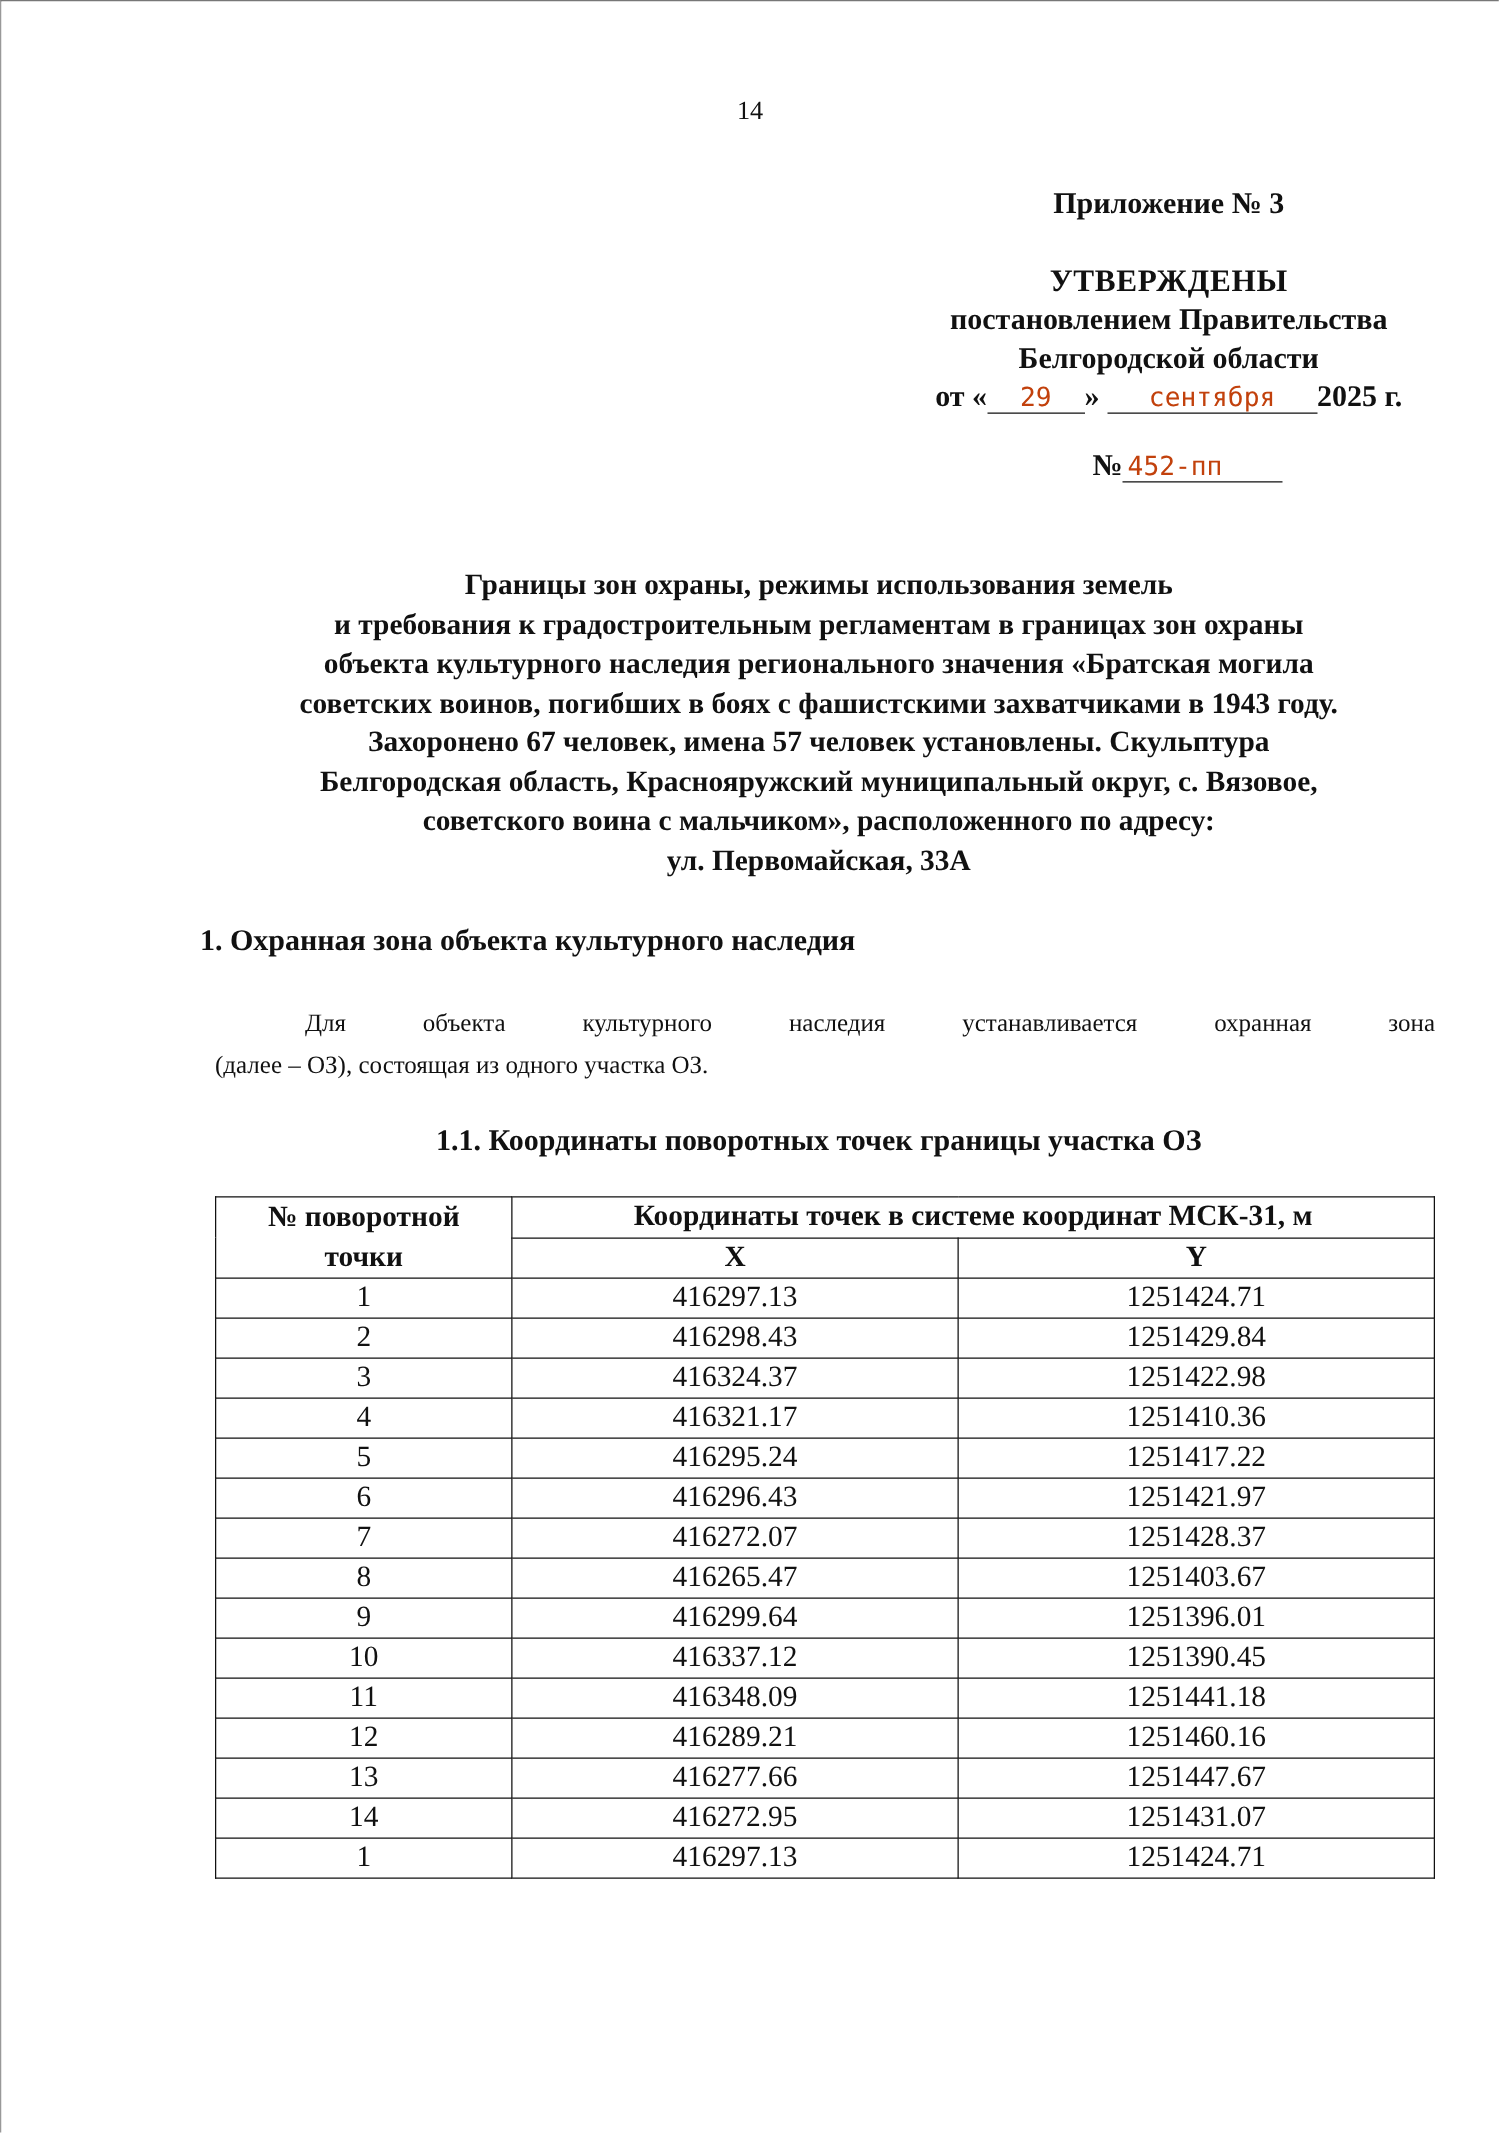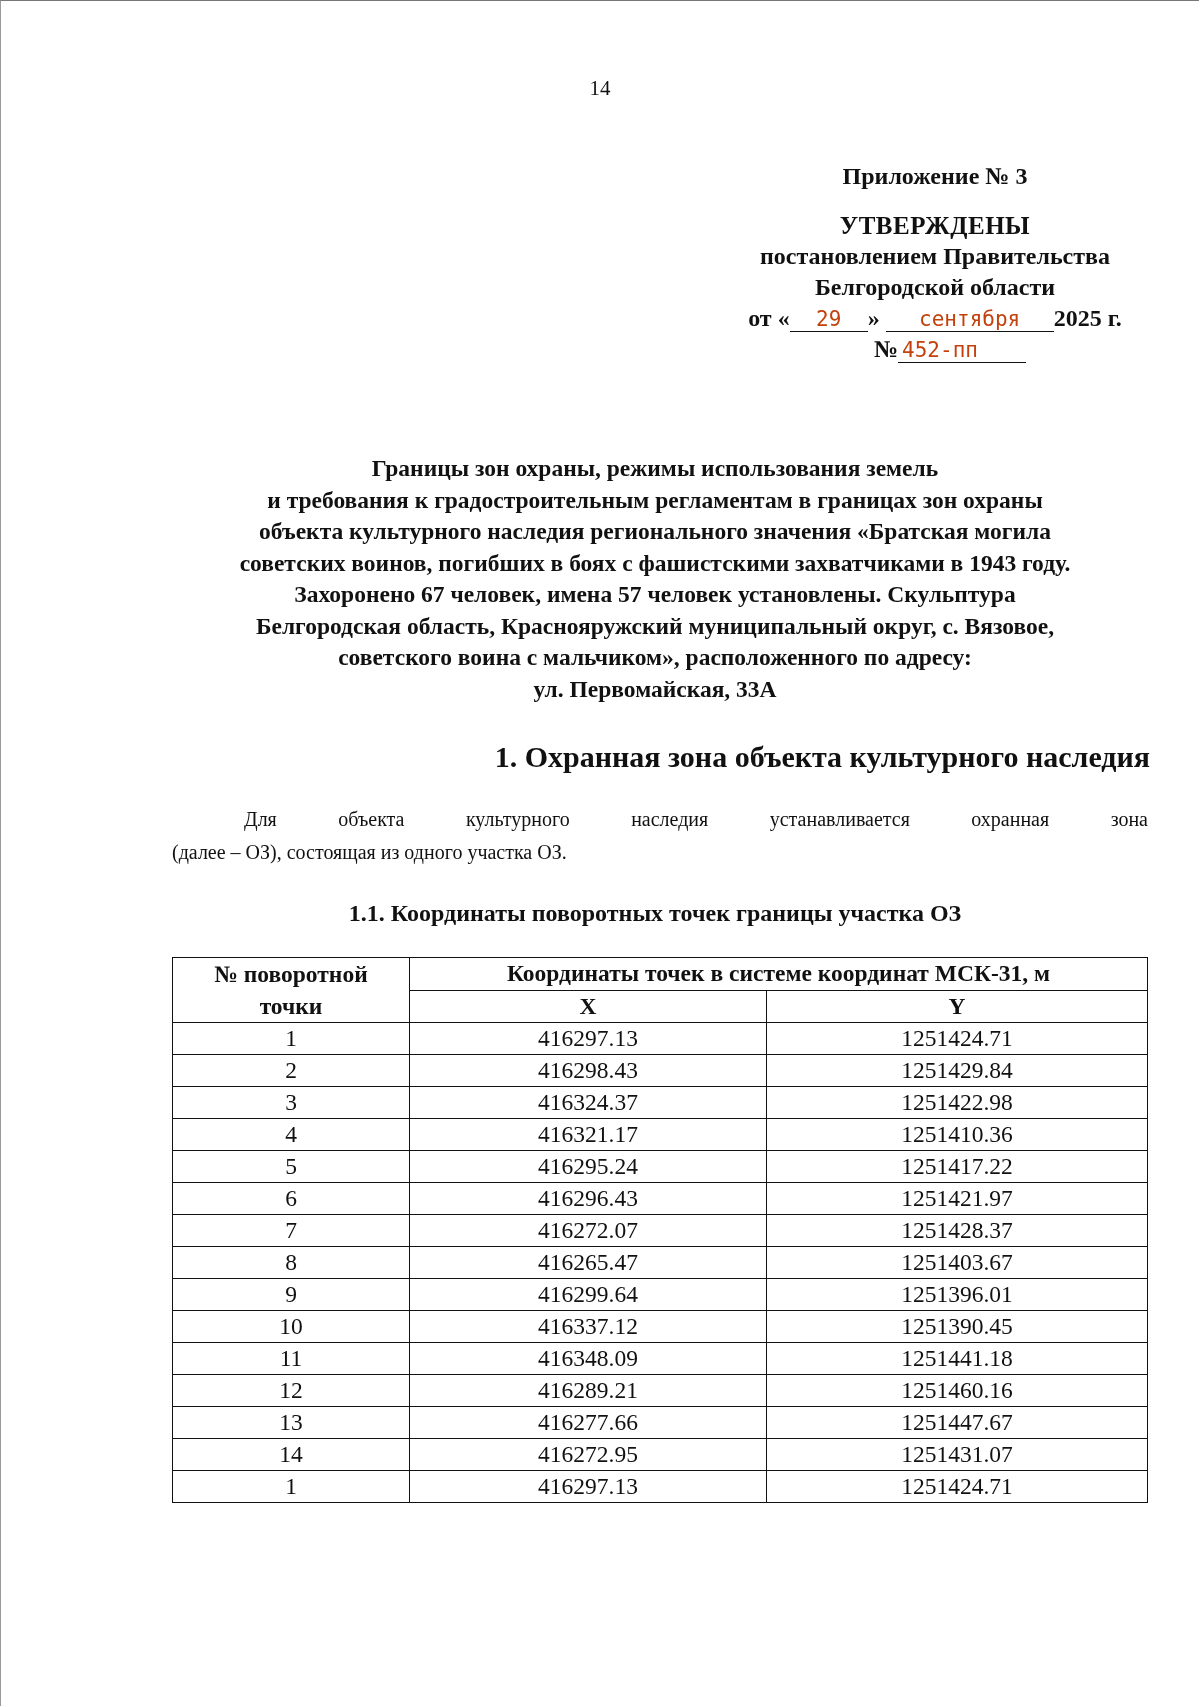--- a/index.html
+++ b/index.html
@@ -31,21 +31,21 @@
     }
     .approval {
       position: absolute;
       left: 700px;
       width: 470px;
       text-align: center;
       font-weight: bold;
       font-size: 24px;
       line-height: 31px;
     }
-    .appendix { top: 161px; }
+    .appendix { top: 148px; }
     .approved-block { top: 210px; }
     .approved-title { font-size: 25px; letter-spacing: 0.5px; }
     .fill {
       display: inline-block;
       font-family: "DejaVu Sans Mono", "Liberation Mono", monospace;
       font-weight: normal;
       font-size: 21px;
       color: #c2410c;
       border-bottom: 1.5px solid #111;
       text-align: center;
@@ -62,23 +62,23 @@
       text-align: center;
       font-weight: bold;
       font-size: 23.5px;
       line-height: 31.5px;
     }
     .section-heading {
       position: absolute;
       top: 740px;
       left: 160px;
       width: 990px;
-      text-align: right;
-      font-weight: bold;
-      font-size: 30px;
+      text-align: left;
+      font-weight: bold;
+      font-size: 24px;
     }
     .paragraph {
       position: absolute;
       top: 803px;
       left: 172px;
       width: 976px;
       font-size: 20px;
       line-height: 33px;
       text-align: justify;
       text-align-last: left;
@@ -129,21 +129,21 @@
 <div class="approval appendix">Приложение № 3</div>
 
 <div class="approval approved-block">
   <div class="approved-title">УТВЕРЖДЕНЫ</div>
   <div>постановлением Правительства</div>
   <div>Белгородской области</div>
   <div>
     <span>от «</span><span class="fill fill-day">29</span><span>»</span>
     <span class="fill fill-month">сентября</span><span>2025 г.</span>
   </div>
-  <div style="padding-left:30px;">
+  <div style="padding-left:30px;margin-top:24px;">
     <span>№</span><span class="fill fill-number">452-пп</span>
   </div>
 </div>
 
 <div class="doc-title">
   <div>Границы зон охраны, режимы использования земель</div>
   <div>и требования к градостроительным регламентам в границах зон охраны</div>
   <div>объекта культурного наследия регионального значения «Братская могила</div>
   <div>советских воинов, погибших в боях с фашистскими захватчиками в 1943 году.</div>
   <div>Захоронено 67 человек, имена 57 человек установлены. Скульптура</div>

